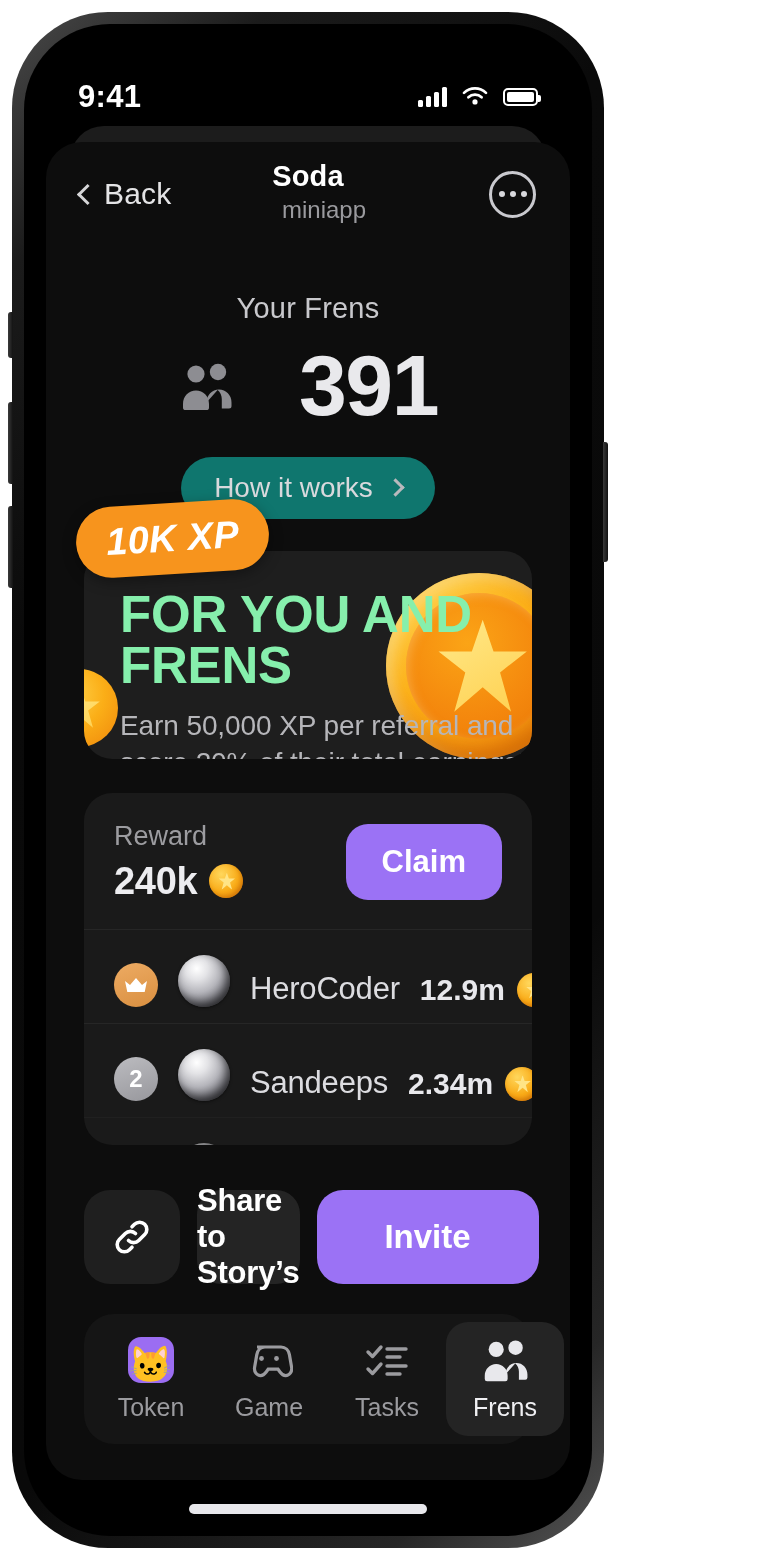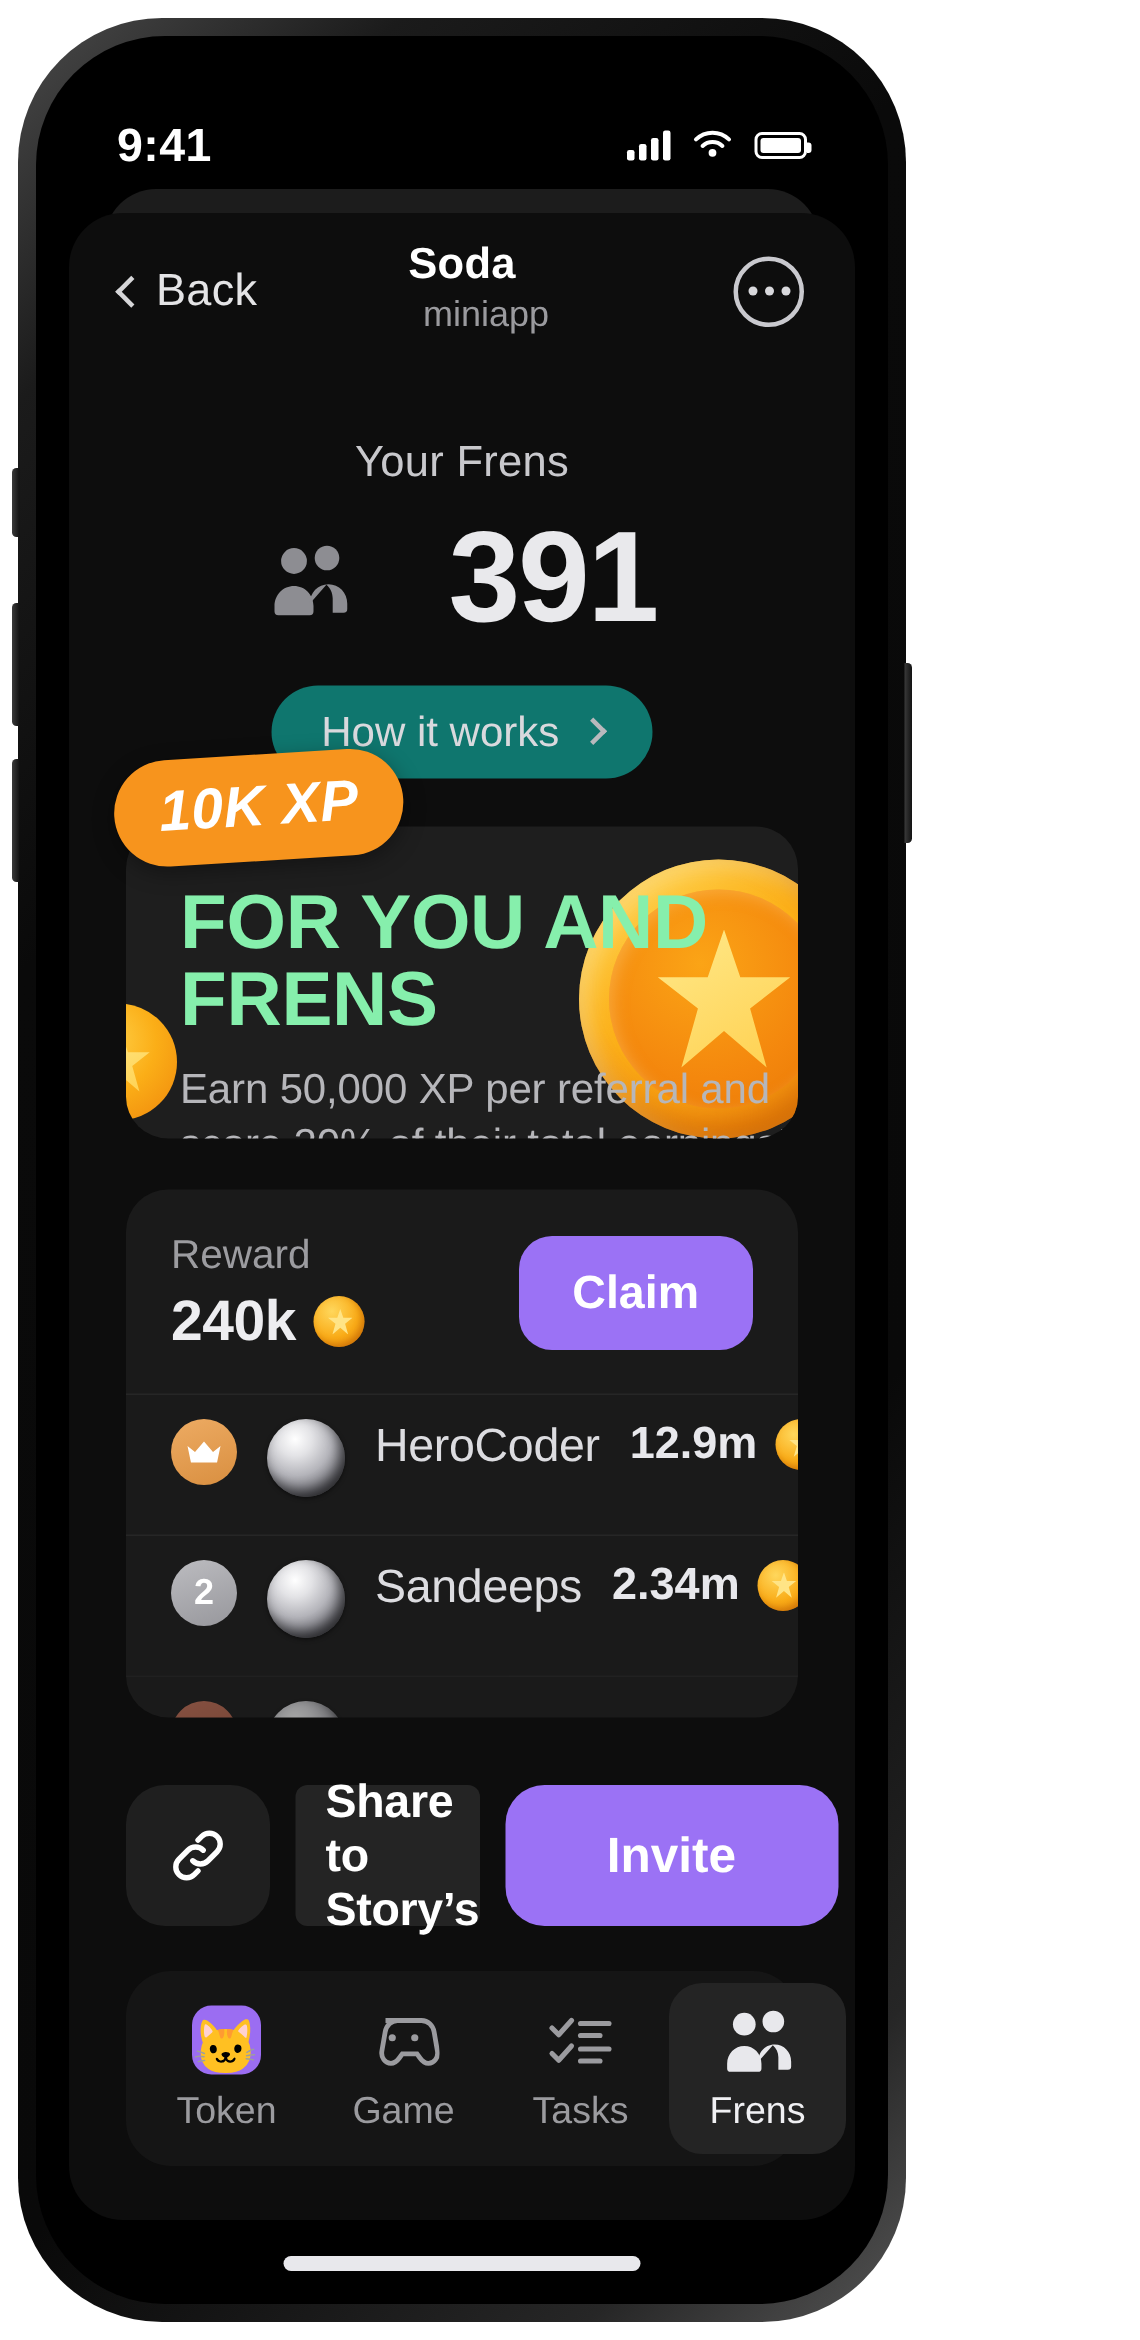--- a/index.html
+++ b/index.html
@@ -190,21 +190,21 @@
     transform:translate(-47%,-50%);
     background:#ffe486;
     clip-path:polygon(50% 0%,61.8% 34.5%,98% 34.5%,68.9% 57.3%,80.9% 100%,50% 73.5%,19.1% 100%,31.1% 57.3%,2% 34.5%,38.2% 34.5%);
   }
   #claim-button{
     background:#9b72f5; border-radius:22px; padding:20px 36px; cursor:pointer;
   }
   #claim-label{ color:#fff; font-size:31px; font-weight:600; }
 
   .rank-row{
-    display:flex; align-items:flex-start; gap:20px;
+    display:flex; align-items:flex-end; gap:20px;
     padding:16px 30px; height:94px;
     border-top:1.5px solid #262626;
   }
   .rank-badge{
     width:44px; height:44px; border-radius:50%; flex:none;
     display:flex; align-items:center; justify-content:center;
     font-size:24px; font-weight:600; color:#fff;
   }
   .rank-badge.gold{ background:linear-gradient(160deg,#edab63,#d98f40); }
   .rank-badge.silver{ background:linear-gradient(160deg,#bcbcc0,#97979c); }
@@ -224,22 +224,22 @@
   
   #actions{
     position:absolute; left:38px; right:38px; bottom:196px;
     display:flex; align-items:center; gap:17px; z-index:14;
   }
   #copy-link-button{
     width:96px; height:94px; background:#1f1f1f; border-radius:26px;
     display:flex; align-items:center; justify-content:center; cursor:pointer; flex:none;
   }
   #share-story-button{
-    flex:1; height:94px; background:#242424; border-radius:8px;
-    display:flex; align-items:center; justify-content:center; cursor:pointer;padding-left:20px;
+    flex:1; height:94px; background:#242424; border-radius:24px;
+    display:flex; align-items:center; justify-content:center; cursor:pointer;
   }
   #share-story-label{ color:#fff; font-size:31px; font-weight:700; letter-spacing:-.2px; }
   #invite-button{
     width:222px; height:94px; background:#9b72f5; border-radius:26px;
     display:flex; align-items:center; justify-content:center; cursor:pointer; flex:none;
   }
   #invite-label{ color:#fff; font-size:33px; font-weight:600; }
 
   
   #tab-bar{

